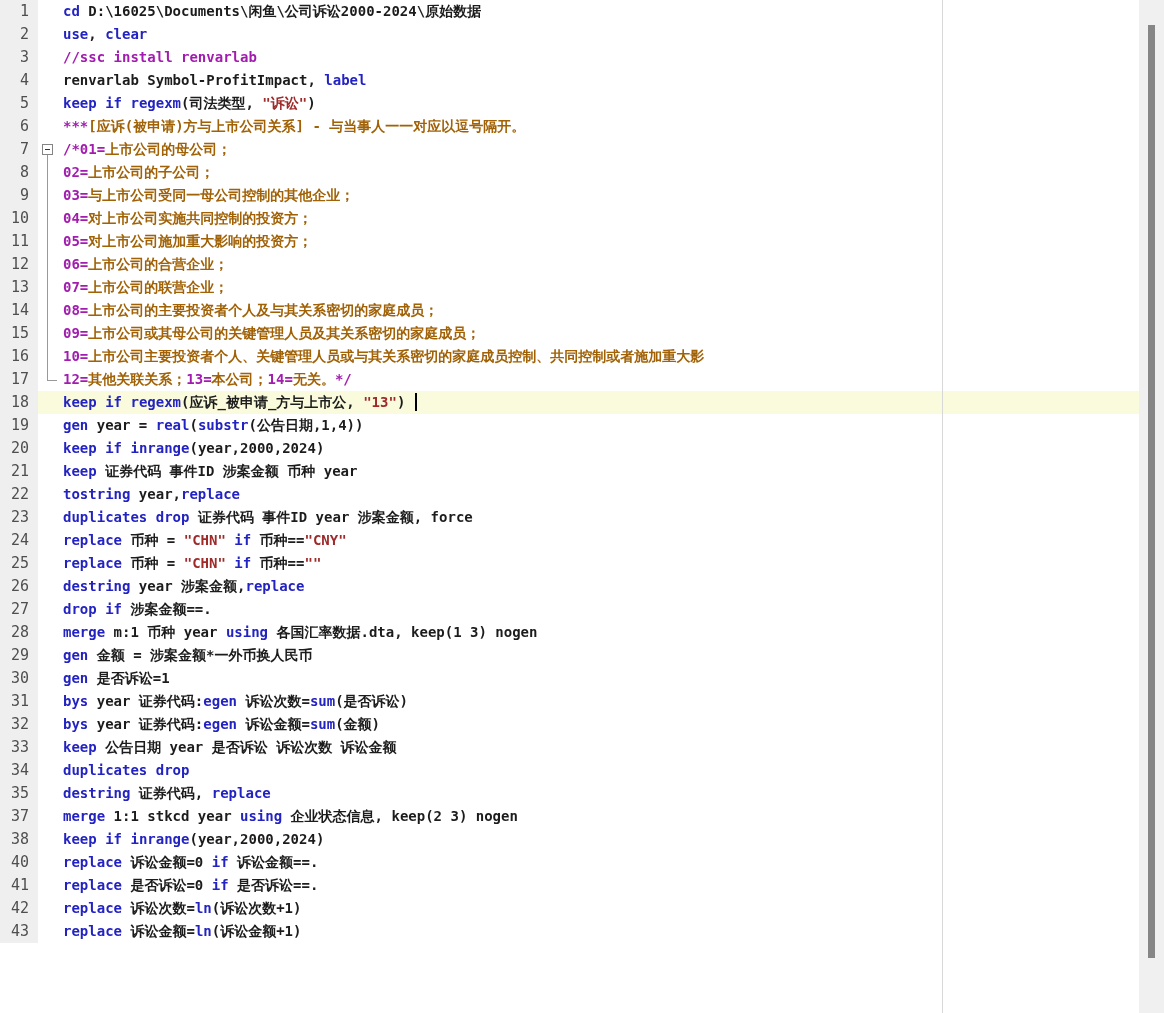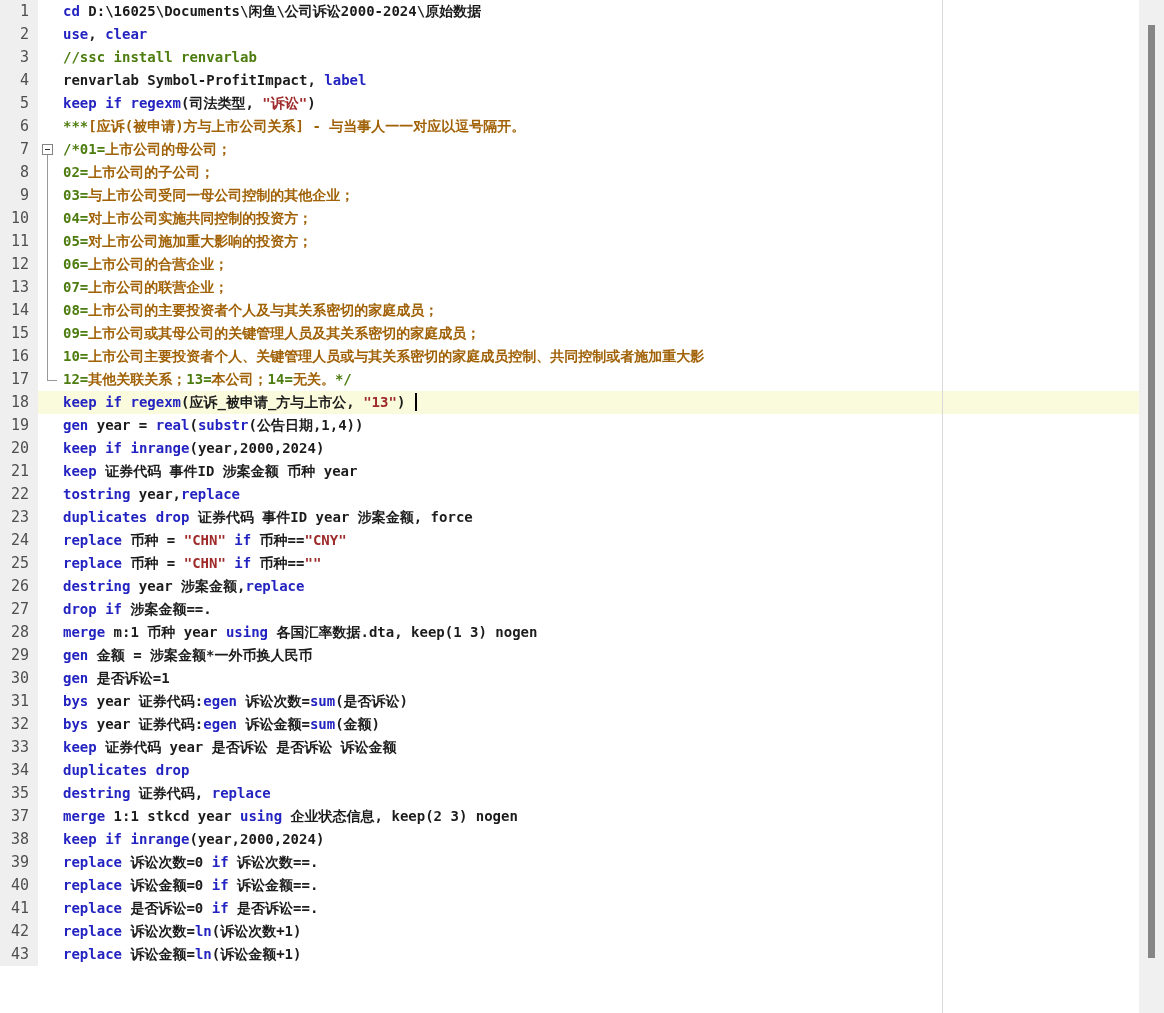--- a/index.html
+++ b/index.html
@@ -34,21 +34,21 @@
     color:#1c1c1c;
     padding-left:3px;
     position:relative;
   }
   .row.hl .fold,.row.hl .code{background:#fafadc;}
   
   .kw{color:#2323c1;}
   .id{color:#1c1c1c;}
   .str{color:#9e2a2a;}
   .cmt{color:#a16207;font-weight:700;}
-  .cmtb{color:#4d7c0f;font-weight:bold;text-align:center;}
+  .cmtb{color:#a21caf;font-weight:bold;text-align:center;}
   
   .foldbox{
     position:absolute;left:4px;top:6px;width:11px;height:11px;
     border:1px solid #848484;background:#fff;box-sizing:border-box;
   }
   .foldbox:after{
     content:"";position:absolute;left:2px;top:4px;width:5px;height:1px;background:#333;
   }
   .f-open .fline-below{
     position:absolute;left:9px;top:17px;bottom:0;width:1px;background:#999;
@@ -109,26 +109,25 @@
       <div class="row"><div class="ln">23</div><div class="fold"></div><div class="code"><span class="kw">duplicates</span><span class="id"> </span><span class="kw">drop</span><span class="id"> 证券代码 事件ID year 涉案金额, force</span></div></div>
       <div class="row"><div class="ln">24</div><div class="fold"></div><div class="code"><span class="kw">replace</span><span class="id"> 币种 = </span><span class="str">"CHN"</span><span class="id"> </span><span class="kw">if</span><span class="id"> 币种==</span><span class="str">"CNY"</span></div></div>
       <div class="row"><div class="ln">25</div><div class="fold"></div><div class="code"><span class="kw">replace</span><span class="id"> 币种 = </span><span class="str">"CHN"</span><span class="id"> </span><span class="kw">if</span><span class="id"> 币种==</span><span class="str">""</span></div></div>
       <div class="row"><div class="ln">26</div><div class="fold"></div><div class="code"><span class="kw">destring</span><span class="id"> year 涉案金额,</span><span class="kw">replace</span></div></div>
       <div class="row"><div class="ln">27</div><div class="fold"></div><div class="code"><span class="kw">drop</span><span class="id"> </span><span class="kw">if</span><span class="id"> 涉案金额==.</span></div></div>
       <div class="row"><div class="ln">28</div><div class="fold"></div><div class="code"><span class="kw">merge</span><span class="id"> m:1 币种 year </span><span class="kw">using</span><span class="id"> 各国汇率数据.dta, keep(1 3) nogen</span></div></div>
       <div class="row"><div class="ln">29</div><div class="fold"></div><div class="code"><span class="kw">gen</span><span class="id"> 金额 = 涉案金额*一外币换人民币</span></div></div>
       <div class="row"><div class="ln">30</div><div class="fold"></div><div class="code"><span class="kw">gen</span><span class="id"> 是否诉讼=1</span></div></div>
       <div class="row"><div class="ln">31</div><div class="fold"></div><div class="code"><span class="kw">bys</span><span class="id"> year 证券代码:</span><span class="kw">egen</span><span class="id"> 诉讼次数=</span><span class="kw">sum</span><span class="id">(是否诉讼)</span></div></div>
       <div class="row"><div class="ln">32</div><div class="fold"></div><div class="code"><span class="kw">bys</span><span class="id"> year 证券代码:</span><span class="kw">egen</span><span class="id"> 诉讼金额=</span><span class="kw">sum</span><span class="id">(金额)</span></div></div>
-      <div class="row"><div class="ln">33</div><div class="fold"></div><div class="code"><span class="kw">keep</span><span class="id"> 证券代码 year 是否诉讼 是否诉讼 诉讼金额</span></div></div>
+      <div class="row"><div class="ln">33</div><div class="fold"></div><div class="code"><span class="kw">keep</span><span class="id"> 公告日期 year 是否诉讼 诉讼次数 诉讼金额</span></div></div>
       <div class="row"><div class="ln">34</div><div class="fold"></div><div class="code"><span class="kw">duplicates</span><span class="id"> </span><span class="kw">drop</span></div></div>
       <div class="row"><div class="ln">35</div><div class="fold"></div><div class="code"><span class="kw">destring</span><span class="id"> 证券代码, </span><span class="kw">replace</span></div></div>
       <div class="row"><div class="ln">37</div><div class="fold"></div><div class="code"><span class="kw">merge</span><span class="id"> 1:1 stkcd year </span><span class="kw">using</span><span class="id"> 企业状态信息, keep(2 3) nogen</span></div></div>
       <div class="row"><div class="ln">38</div><div class="fold"></div><div class="code"><span class="kw">keep</span><span class="id"> </span><span class="kw">if</span><span class="id"> </span><span class="kw">inrange</span><span class="id">(year,2000,2024)</span></div></div>
-      <div class="row"><div class="ln">39</div><div class="fold"></div><div class="code"><span class="kw">replace</span><span class="id"> 诉讼次数=0 </span><span class="kw">if</span><span class="id"> 诉讼次数==.</span></div></div>
       <div class="row"><div class="ln">40</div><div class="fold"></div><div class="code"><span class="kw">replace</span><span class="id"> 诉讼金额=0 </span><span class="kw">if</span><span class="id"> 诉讼金额==.</span></div></div>
       <div class="row"><div class="ln">41</div><div class="fold"></div><div class="code"><span class="kw">replace</span><span class="id"> 是否诉讼=0 </span><span class="kw">if</span><span class="id"> 是否诉讼==.</span></div></div>
       <div class="row"><div class="ln">42</div><div class="fold"></div><div class="code"><span class="kw">replace</span><span class="id"> 诉讼次数=</span><span class="kw">ln</span><span class="id">(诉讼次数+1)</span></div></div>
       <div class="row"><div class="ln">43</div><div class="fold"></div><div class="code"><span class="kw">replace</span><span class="id"> 诉讼金额=</span><span class="kw">ln</span><span class="id">(诉讼金额+1)</span></div></div>
     </div>
   <div id="margin-line"></div>
   <div id="scrollbar">
     <div id="scroll-thumb"></div>
   </div>
 </div>

